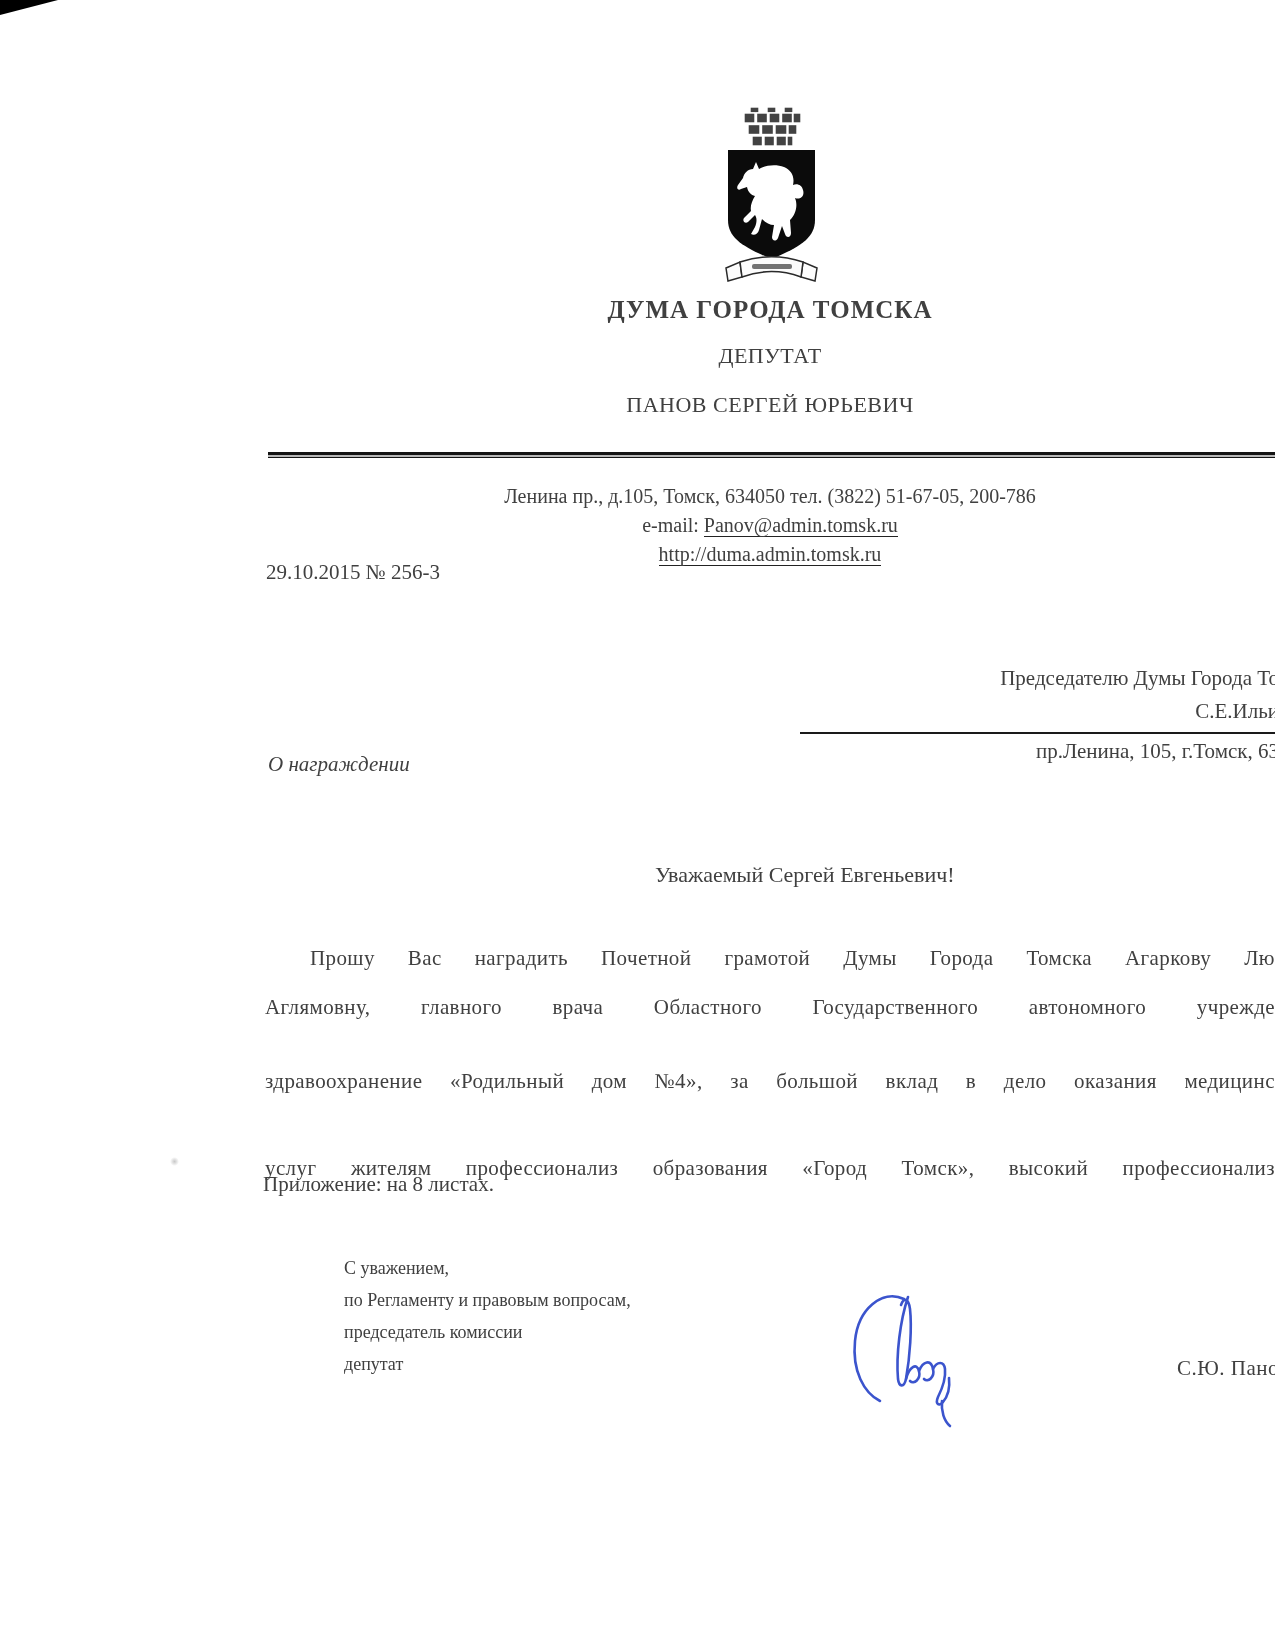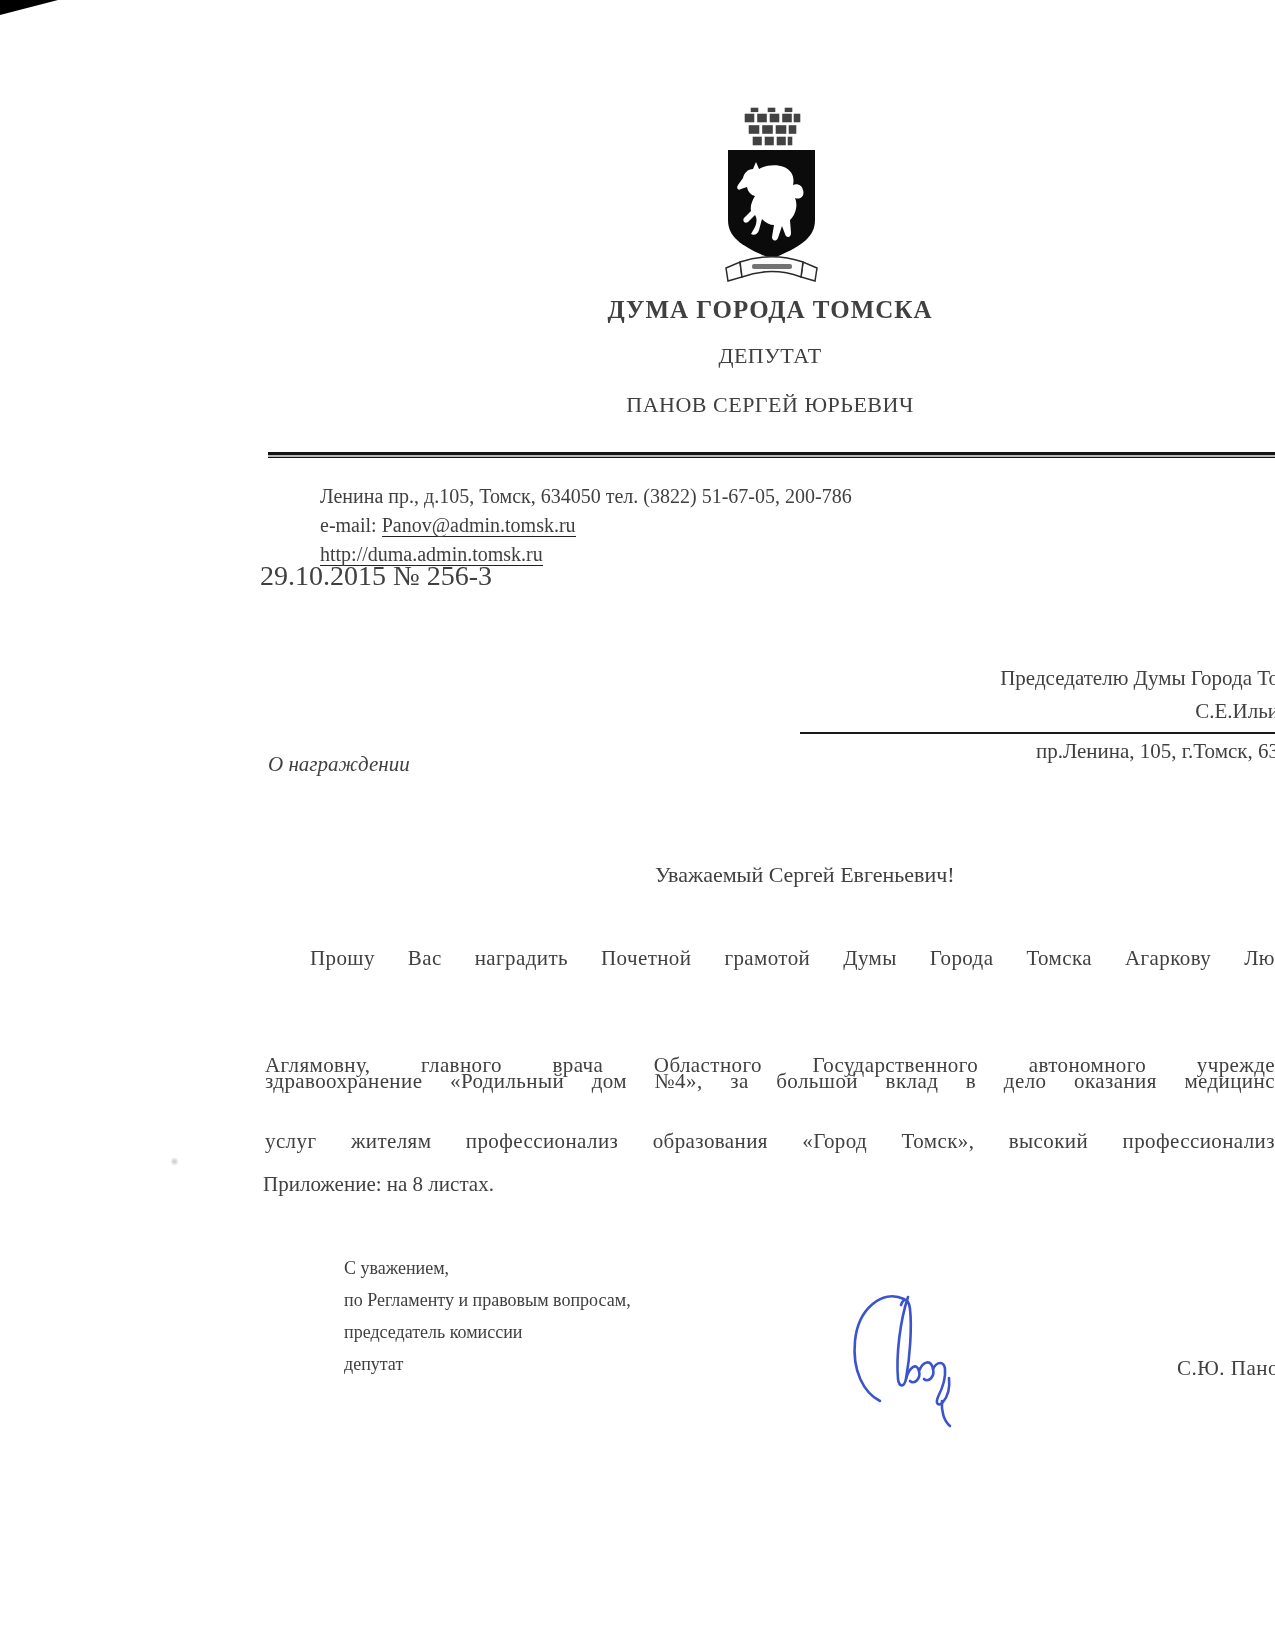--- a/index.html
+++ b/index.html
@@ -16,36 +16,36 @@
   .speck{left:170px;top:1157px;width:9px;height:9px;border-radius:50%;
     background:radial-gradient(circle,#9a9a9a 0%,rgba(255,255,255,0) 70%);opacity:.55;}
   
   .emblem{left:706px;top:106px;}
   .lh-center{left:285px;width:970px;text-align:center;}
   .org{top:296px;font-size:25px;font-weight:bold;letter-spacing:1px;}
   .pos{top:343px;font-size:22px;letter-spacing:.5px;}
   .dep-name{top:392px;font-size:22px;letter-spacing:.5px;}
   .divider{left:268px;top:452px;width:1007px;height:6px;background:#141414;}
   .divider::after{content:'';display:block;margin-top:3px;height:2px;background:#b7b7b7;}
-  .contact{left:320px;top:482px;width:900px;font-size:20px;line-height:29px;}
+  .contact{left:320px;top:482px;width:900px;text-align:center;font-size:20px;line-height:29px;}
   .ulink{border-bottom:1.5px solid #222;padding-bottom:0px;}
-  .refline{left:260px;top:560px;font-size:28px;}
+  .refline{left:266px;top:560px;font-size:21px;}
   
   .addr1{right:-4px;top:666px;font-size:21px;}
   .addr2{right:-4px;top:699px;font-size:21px;}
   .addr-rule{left:800px;top:732px;width:479px;height:2px;background:#1a1a1a;}
   .addr3{right:-4px;top:739px;font-size:21px;}
   .subject{left:268px;top:752px;font-size:21px;font-style:italic;}
   .salutation{left:655px;top:862px;font-size:22px;}
   
   .jline{display:flex;justify-content:space-between;font-size:21px;letter-spacing:.4px;}
   .bl0{left:310px;top:946px;width:965px;}
-  .bl1{left:265px;top:1053px;width:1010px;}
+  .bl1{left:265px;top:995px;width:1010px;}
   .bl2{left:265px;top:1069px;width:1010px;}
-  .bl3{left:265px;top:1129px;width:1010px;}
+  .bl3{left:265px;top:1156px;width:1010px;}
   .attachment{left:263px;top:1172px;font-size:21px;}
   .closing{left:308px;top:1252px;font-size:18px;line-height:32px;margin-left:36px;}
   .sig-svg{left:838px;top:1283px;}
   .signer{right:-4px;top:1356px;font-size:21px;letter-spacing:.5px;}
 </style>
 </head>
 <body>
 
 <div class="page">
 

